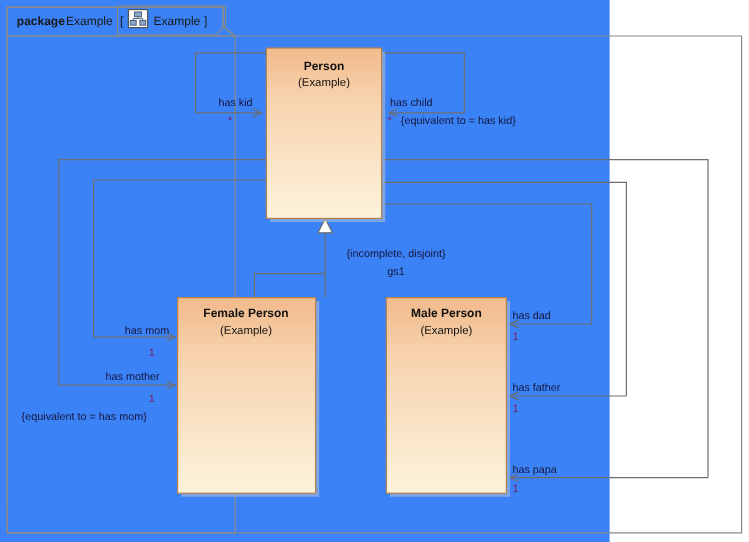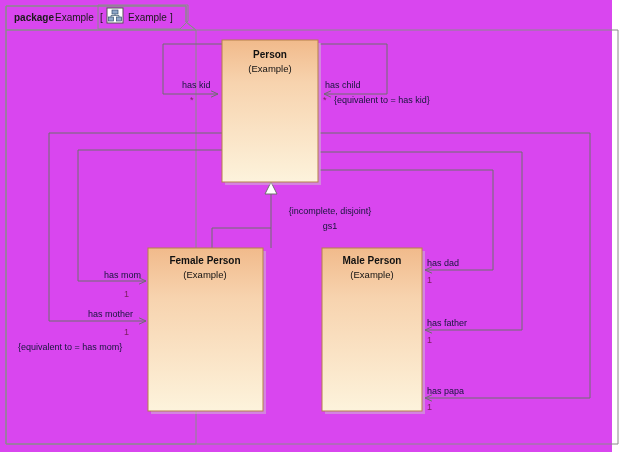--- a/index.html
+++ b/index.html
@@ -1,18 +1,18 @@
 <!DOCTYPE html>
 <html><head>
 <meta charset="utf-8">
 <style>
   html,body{margin:0;padding:0;background:#ffffff;}
   body{width:624px;height:452px;overflow:hidden;
        font-family:"Liberation Sans","DejaVu Sans",sans-serif;}
-  #stage{position:relative;width:612px;height:452px;background:#d946ef;}
+  #stage{position:relative;width:508px;height:452px;background:#3b82f6;}
   svg{position:absolute;left:0;top:0;width:624px;height:452px;display:block;}
   .pkg-kw{font-weight:bold;font-size:10px;fill:#1a1a1a;}
   .pkg-nm{font-size:10px;fill:#1a1a1a;}
   .cls-title{font-weight:bold;font-size:10px;fill:#111111;text-anchor:middle;}
   .cls-sub{font-size:9.5px;fill:#111111;text-anchor:middle;}
   .edge-lbl{font-size:9px;fill:#15153a;}
   .mult-lbl{font-size:9px;fill:#7a2060;}
   .cons-lbl{font-size:9px;fill:#15153a;}
   .gsl{font-size:9px;fill:#15153a;text-anchor:middle;}
   .ln{stroke:#6e6e6e;stroke-width:1;fill:none;}

